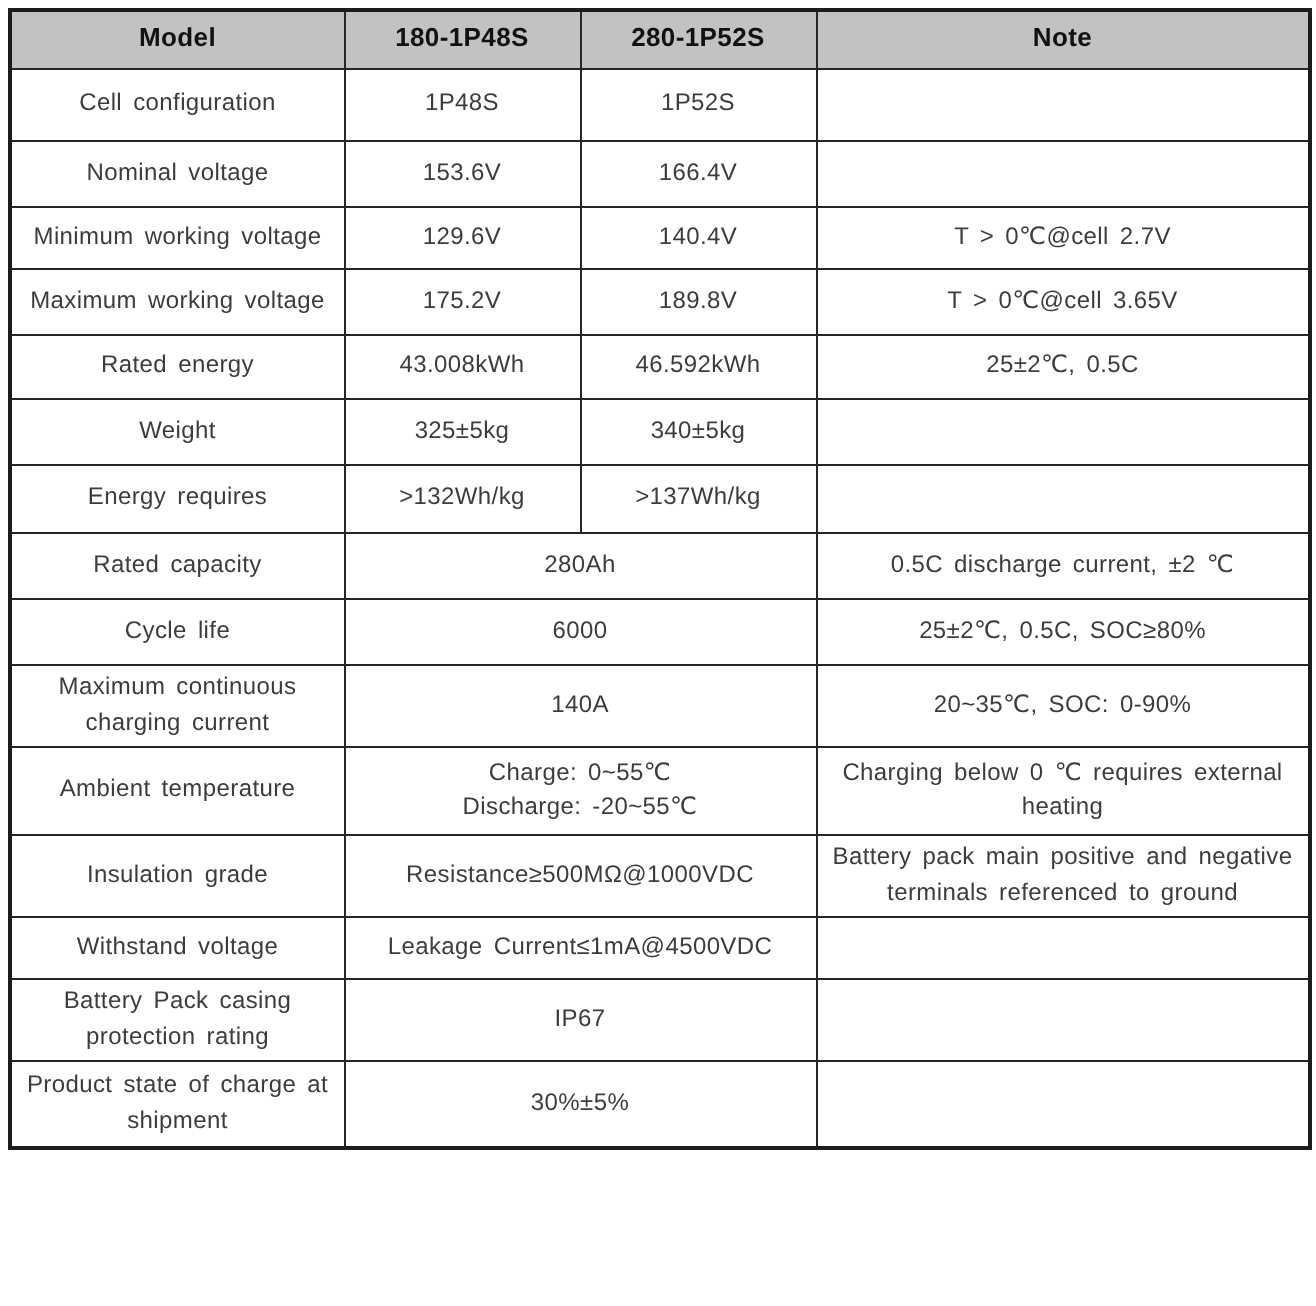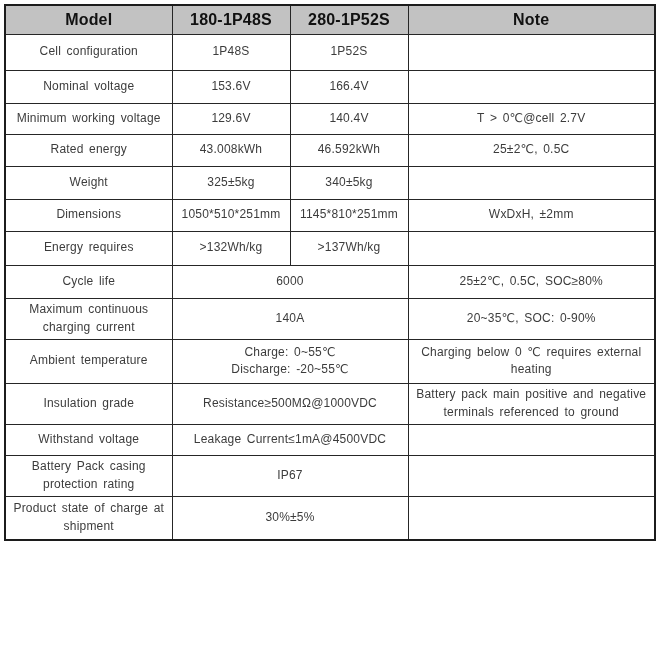--- a/index.html
+++ b/index.html
@@ -30,21 +30,21 @@
     letter-spacing: 0.2px;
     word-spacing: 2px;
     line-height: 1.45;
     padding: 1px 4px;
     overflow: hidden;
   }
   table.spec th {
     background: #c2c2c2;
     color: #111111;
     font-weight: bold;
-    font-size: 16px;
+    font-size: 13px;
   }
   col.c-model { width: 167px; }
   col.c-p48   { width: 118px; }
   col.c-p52   { width: 118px; }
   col.c-note  { width: 247px; }
   tr.h29 { height: 29px; }
   tr.h31 { height: 31px; }
   tr.h32 { height: 32px; }
   tr.h33 { height: 33px; }
   tr.h34 { height: 34px; }
@@ -85,49 +85,54 @@
         <td></td>
       </tr>
 
       <tr class="h31">
         <td>Minimum working voltage</td>
         <td>129.6V</td>
         <td>140.4V</td>
         <td>T &gt; 0℃@cell 2.7V</td>
       </tr>
 
+      <tr class="h33">
+        <td>Maximum working voltage</td>
+        <td>175.2V</td>
+        <td>189.8V</td>
+        <td>T &gt; 0℃@cell 3.65V</td>
+      </tr>
 
       <tr class="h32">
         <td>Rated energy</td>
         <td>43.008kWh</td>
         <td>46.592kWh</td>
         <td>25±2℃, 0.5C</td>
       </tr>
 
       <tr class="h33">
         <td>Weight</td>
         <td>325±5kg</td>
         <td>340±5kg</td>
         <td></td>
       </tr>
 
-      <tr class="h32">
-        <td>Dimensions</td>
-        <td>1050*510*251mm</td>
-        <td>1145*810*251mm</td>
-        <td>WxDxH, ±2mm</td>
-      </tr>
 
       <tr class="h34">
         <td>Energy requires</td>
         <td>&gt;132Wh/kg</td>
         <td>&gt;137Wh/kg</td>
         <td></td>
       </tr>
 
+      <tr class="h33">
+        <td>Rated capacity</td>
+        <td colspan="2">280Ah</td>
+        <td>0.5C discharge current, ±2 ℃</td>
+      </tr>
 
       <tr class="h33">
         <td>Cycle life</td>
         <td colspan="2">6000</td>
         <td>25±2℃, 0.5C, SOC≥80%</td>
       </tr>
 
       <tr class="h41">
         <td>Maximum continuous charging current</td>
         <td colspan="2">140A</td>

